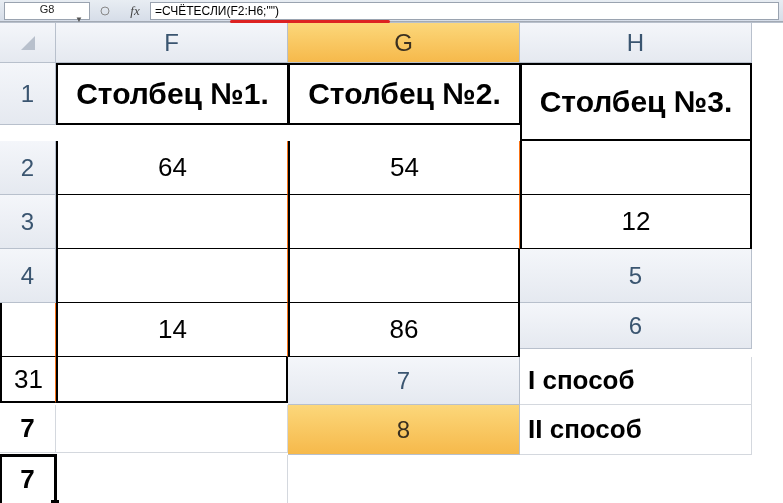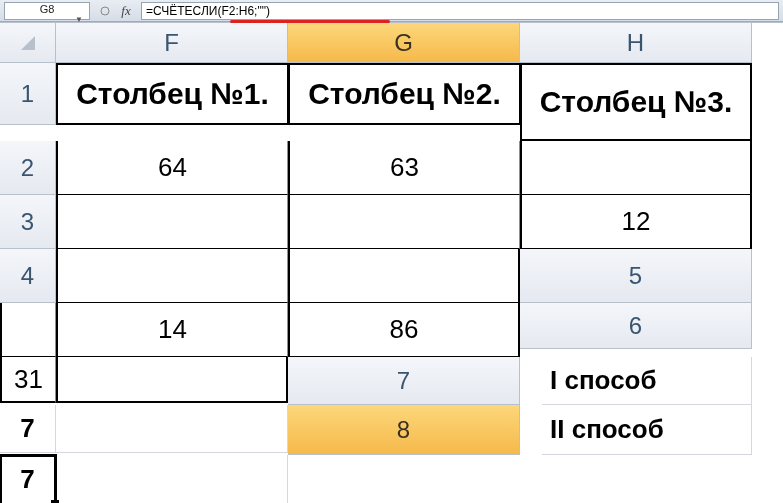--- a/index.html
+++ b/index.html
@@ -35,21 +35,21 @@
     flex-direction: column;
   }
   .name-box .dd {
     margin-left: auto;
     font-size: 8px;
     color: #555;
   }
   .fx-controls {
     display: flex;
     align-items: center;
-    gap: 3px;
+    gap: 12px;
     margin: 0 6px;
   }
   .fx-btn {
     width: 18px;
     height: 16px;
     display: flex;
     align-items: center;
     justify-content: center;
     color: #555;
     font-size: 10px;
@@ -138,21 +138,21 @@
     border-right-width: 1px;
   }
   .cell.header.last { border-right-width: 2px; }
   .cell.databorder {
     border-left: 2px solid #000;
     border-right: 1px solid #f97316;
     border-bottom: 1px solid #000;
   }
   .cell.databorder.rgt { border-right: 2px solid #000; }
   .cell.databorder.btm { border-bottom: 2px solid #000; }
-  .cell.left { justify-content: flex-start; padding-left: 8px; margin-left: 22px; }
+  .cell.left { justify-content: flex-start; padding-left: 8px; }
 
   .cell.selected {
     outline: 3px solid #000;
     outline-offset: -2px;
     z-index: 2;
   }
   .fill-handle {
     position: absolute;
     right: -4px;
     bottom: -4px;
@@ -197,21 +197,21 @@
   <div class="colhdr active">G</div>
   <div class="colhdr">H</div>
 
   <div class="rowhdr row-h1" style="height:62px">1</div>
   <div class="cell header" style="height:62px">Столбец №1.</div>
   <div class="cell header" style="height:62px">Столбец №2.</div>
   <div class="cell header last" style="height:78px">Столбец №3.</div>
 
   <div class="rowhdr" style="height:54px">2</div>
   <div class="cell databorder" style="height:54px">64</div>
-  <div class="cell databorder" style="height:54px">63</div>
+  <div class="cell databorder" style="height:54px">54</div>
   <div class="cell databorder rgt" style="height:54px"></div>
 
   <div class="rowhdr" style="height:54px">3</div>
   <div class="cell databorder" style="height:54px"></div>
   <div class="cell databorder" style="height:54px"></div>
   <div class="cell databorder rgt" style="height:54px">12</div>
 
   <div class="rowhdr" style="height:54px">4</div>
   <div class="cell databorder" style="height:54px"></div>
   <div class="cell databorder rgt" style="height:54px"></div>

